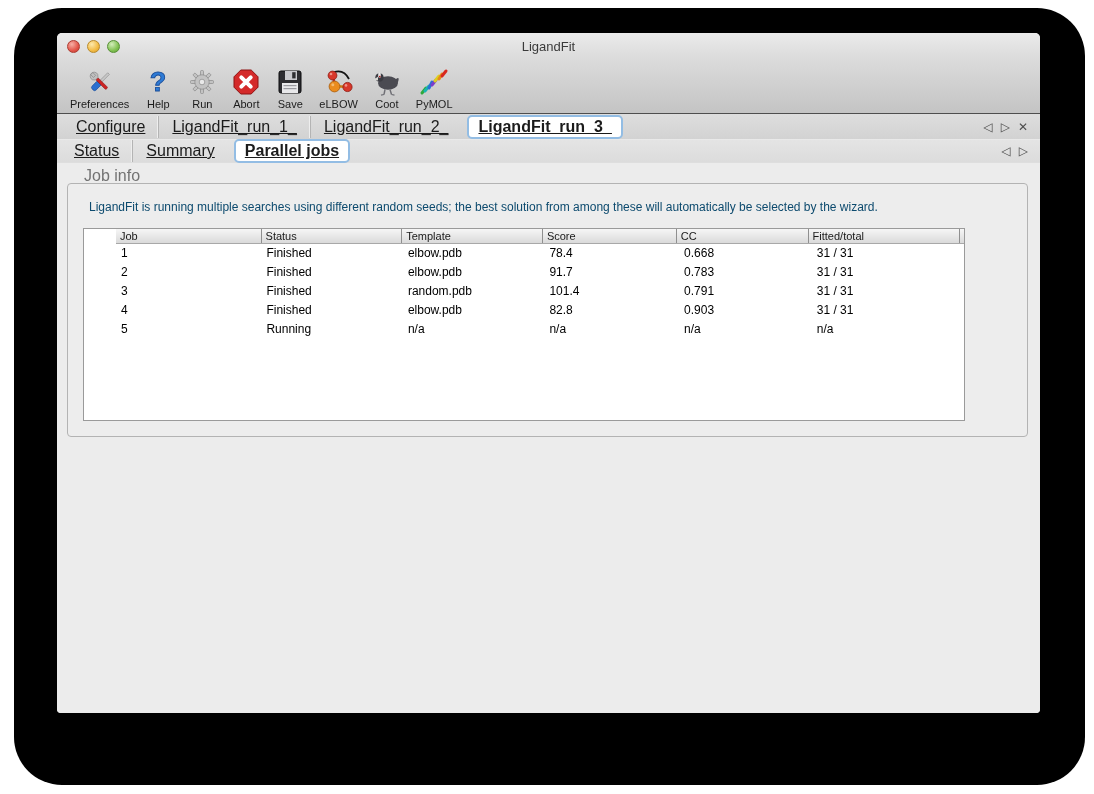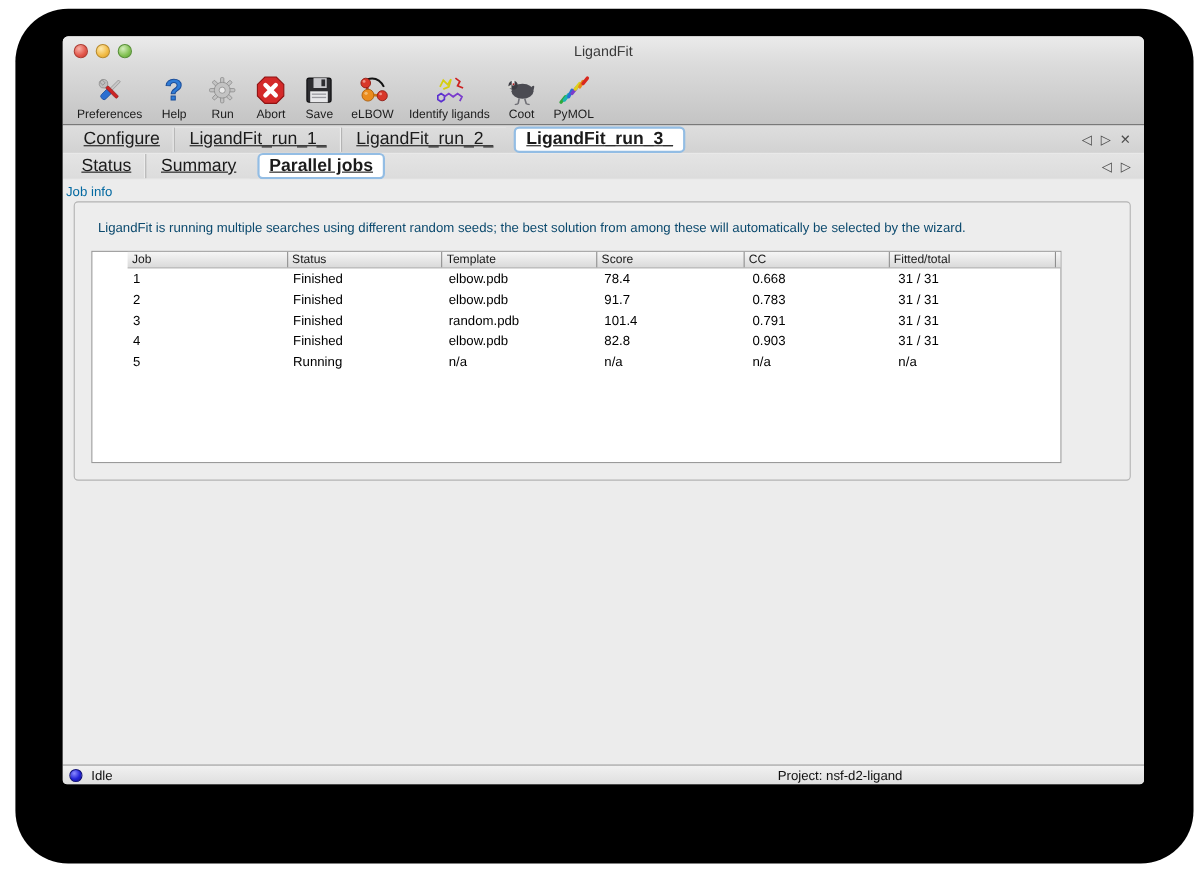--- a/index.html
+++ b/index.html
@@ -39,21 +39,21 @@
     display:flex; align-items:center; padding-left:4px; flex:0 0 auto; position:relative; }
   .tab { font-size:16px; color:#1b1b1b; padding:2px 13px; position:relative; white-space:nowrap;text-decoration:underline; }
   .tab.sep { border-left:1px solid #b4b4b4; box-shadow:-1px 0 0 #eeeeee; }
   .tab.selected { background:#ffffff; border:2px solid #93bde4; border-radius:5px;
     font-weight:bold; padding:1px 9px; margin:0 6px; box-shadow:none; }
   .navarrows { position:absolute; right:12px; top:0; bottom:0; display:flex; align-items:center; gap:8px; }
   .nav-glyph { font-size:12px; color:#4d4d4d; line-height:1; cursor:default; }
 
   
   .content { flex:1 1 auto; position:relative; background:#ececec; }
-  .groupbox-label { position:absolute; left:3px; top:4px; font-size:12px; color:#0369a1; }
+  .groupbox-label { position:absolute; left:27px; top:4px; font-size:16px; color:#737373; }
   .groupbox { position:absolute; left:10px; top:20px; width:961px; height:254px;
     border:1px solid #b3b3b3; border-radius:4px; background:#ededed; }
   .job-desc { position:absolute; left:21px; top:16px; font-size:12px; color:#0c4a6e; white-space:nowrap; }
 
   .jobtable { position:absolute; left:15px; top:44px; width:882px; height:193px;
     background:#ffffff; border:1px solid #9a9a9a;padding-left:32px; }
   .thead { display:flex; height:15px; background:linear-gradient(#f6f6f6,#dadada);
     border-bottom:1px solid #a8a8a8; }
   .th { font-size:11px; color:#1a1a1a; padding:1px 0 0 4px; border-left:1px solid #8f8f8f;
     overflow:hidden; white-space:nowrap; }
@@ -171,31 +171,20 @@
               <circle cx="10.5" cy="18.5" r="5.4" style="fill:#ea8c1e" stroke="#a85c0c" stroke-width="0.8"></circle>
               <circle cx="23.5" cy="19" r="4.6" style="fill:#d8372a" stroke="#8e1a12" stroke-width="0.8"></circle>
               <circle cx="7" cy="6" r="1.3" fill="#f2a79e" opacity="0.8"></circle>
               <circle cx="8.8" cy="16.8" r="1.5" fill="#f6c583" opacity="0.8"></circle>
               <circle cx="22" cy="17.4" r="1.3" fill="#f2a79e" opacity="0.8"></circle>
             </svg>
           </span>
           <span class="tlabel">eLBOW</span>
         </div>
 
-        <div class="tool">
-          <span class="ticon">
-            <svg width="30" height="28" viewBox="0 0 30 28">
-              <polyline points="6,11 9,5 13,9 16,4 14,11 9,13" fill="none" stroke="#d6ce10" stroke-width="1.6"></polyline>
-              <polyline points="20,3 24,6 22,10 27,12" fill="none" stroke="#cc2222" stroke-width="1.6"></polyline>
-              <polygon points="4,19 7,17 10,19 10,22.5 7,24.5 4,22.5" fill="none" stroke="#5a2fd0" stroke-width="1.5"></polygon>
-              <polyline points="10,20 14,17 18,20 22,17 26,20 24,24" fill="none" stroke="#7a3ccc" stroke-width="1.6"></polyline>
-            </svg>
-          </span>
-          <span class="tlabel">Identify ligands</span>
-        </div>
 
         <div class="tool">
           <span class="ticon">
             <svg width="30" height="28" viewBox="0 0 30 28">
               <ellipse cx="16" cy="15" rx="10" ry="6.8" fill="#4b4b52"></ellipse>
               <path d="M24 11 Q28 8 26 14 Q25 17 22 17 Z" fill="#4b4b52"></path>
               <circle cx="7.5" cy="9.5" r="4.2" fill="#3c3c43"></circle>
               <rect x="6.2" y="4.8" width="2.6" height="5" rx="1.2" fill="#e8e8e8"></rect>
               <polygon points="1.5,11.5 6,8.8 6,12.6" fill="#d8d8d4"></polygon>
               <circle cx="7.8" cy="8.6" r="0.9" fill="#b02020"></circle>
@@ -300,20 +289,15 @@
             <div class="td c1">Running</div>
             <div class="td c2">n/a</div>
             <div class="td c3">n/a</div>
             <div class="td c4">n/a</div>
             <div class="td c5">n/a</div>
           </div>
         </div>
       </div>
     </div>
 
-    <div class="statusbar">
-      <div class="status-sphere"></div>
-      <div class="status-text">Idle</div>
-      <div class="project-text">Project: nsf-d2-ligand</div>
-    </div>
 
   </div>
 </div>
 
 </body></html>

